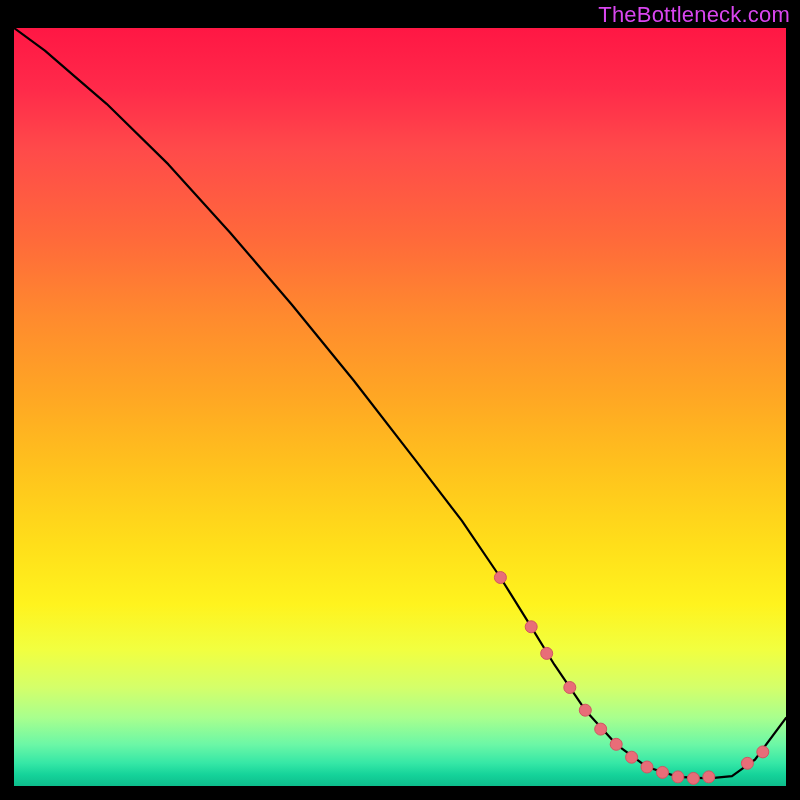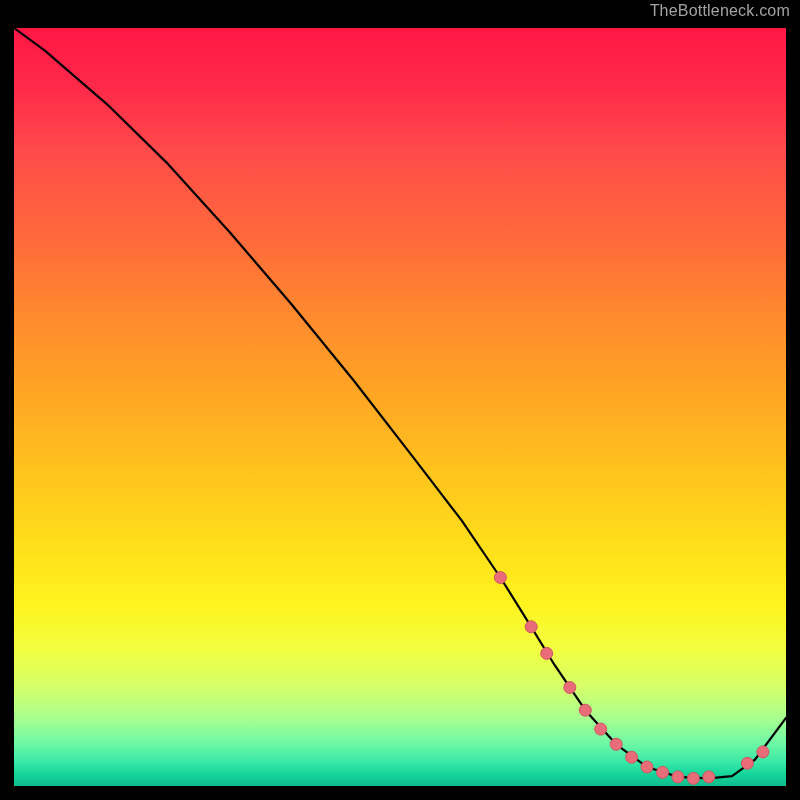--- a/index.html
+++ b/index.html
@@ -13,23 +13,23 @@
   .frame {
     position: relative;
     width: 800px;
     height: 800px;
     background: #000;
   }
   .watermark {
     position: absolute;
     top: 2px;
     right: 10px;
-    color: #a3a3a3;
+    color: #d946ef;
     font-family: Arial, Helvetica, sans-serif;
-    font-size: 16px;
+    font-size: 22px;
     letter-spacing: 0.2px;
     user-select: none;
   }
   .plot {
     position: absolute;
     left: 14px;
     top: 28px;
     width: 772px;
     height: 758px;
     overflow: hidden;

